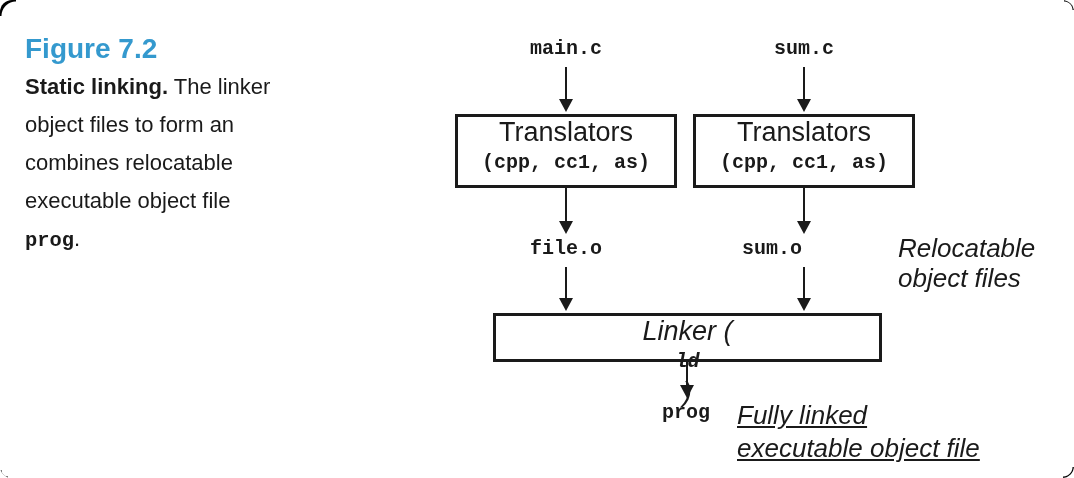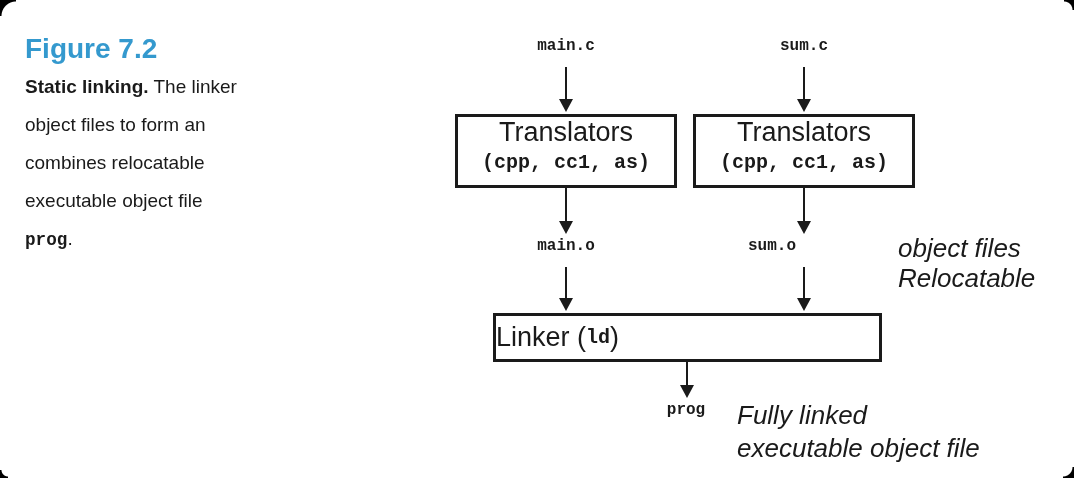--- a/index.html
+++ b/index.html
@@ -6,20 +6,21 @@
   html, body { background: #ffffff; }
   body { font-family: "Liberation Sans", sans-serif; }
 
   .canvas {
     position: relative;
     width: 1074px;
     height: 478px;
     background: #ffffff;
     overflow: hidden;
     color: #1a1a1a;
+    border-radius: 12px;
   }
 
   
   .corner { position: absolute; pointer-events: none; }
   .corner-tl { top: 0; left: 0; width: 16px; height: 16px;
     background: radial-gradient(circle at 16px 16px, rgba(0,0,0,0) 14px, #000 15px); }
   .corner-tr { top: 0; right: 0; width: 10px; height: 10px;
     background: radial-gradient(circle at 0 10px, rgba(0,0,0,0) 8px, #000 9px); }
   .corner-bl { bottom: 0; left: 0; width: 8px; height: 8px;
     background: radial-gradient(circle at 8px 0, rgba(0,0,0,0) 6px, #000 7px); }
@@ -28,35 +29,35 @@
 
   
   .caption { position: absolute; left: 25px; top: 30px; width: 345px; }
   .figure-label {
     color: #3499CE;
     font-weight: bold;
     font-size: 28px;
     line-height: 38px;
     letter-spacing: 0px;
   }
-  .caption-body { font-size: 19px; line-height: 38px; color: #1a1a1a; }
+  .caption-body { font-size: 22px; line-height: 38px; color: #1a1a1a; }
   .caption-line { display: block; white-space: nowrap; }
   .caption-bold { font-weight: bold; }
   .code {
     font-family: "Liberation Mono", "DejaVu Sans Mono", monospace;
     font-weight: bold;
     font-size: 0.93em;
   }
 
   
   .mono-label {
     position: absolute;
     font-family: "Liberation Mono", "DejaVu Sans Mono", monospace;
     font-weight: bold;
-    font-size: 16px;
+    font-size: 20px;
     white-space: nowrap;
     transform: translateX(-50%);
     color: #1a1a1a;
   }
   .annotation {
     position: absolute;
     font-style: italic;
     font-size: 26px;
     line-height: 30px;
     white-space: nowrap;
@@ -72,21 +73,21 @@
   }
   .box-title { font-size: 27px; line-height: 31px; color: #1a1a1a; white-space: nowrap; }
   .box-tools {
     font-family: "Liberation Mono", "DejaVu Sans Mono", monospace;
     font-weight: bold;
     font-size: 20px;
     line-height: 30px;
     white-space: nowrap;
     color: #1a1a1a;
   }
-  .linker-box { flex-direction: row; }
+  .linker-box { flex-direction: column; font-style: italic; }
 
   .arrow { position: absolute; width: 14px; transform: translateX(-50%); }
   .arrow-line {
     position: absolute; left: 50%; top: 0; bottom: 9px;
     width: 2px; background: #1a1a1a; transform: translateX(-50%);
   }
   .arrow-head {
     position: absolute; left: 50%; bottom: 0; transform: translateX(-50%);
     width: 0; height: 0;
     border-left: 7px solid transparent;
@@ -138,25 +139,25 @@
 
   <div class="arrow" style="left:566px; top:188px; height:46px;">
       <div class="arrow-line"></div>
       <div class="arrow-head"></div>
     </div>
   <div class="arrow" style="left:804px; top:188px; height:46px;">
       <div class="arrow-line"></div>
       <div class="arrow-head"></div>
     </div>
 
-  <div class="mono-label" style="left:566px; top:237px;">main.o</div>
+  <div class="mono-label" style="left:566px; top:237px;">file.o</div>
   <div class="mono-label" style="left:772px; top:237px;">sum.o</div>
   <div class="annotation" style="left:898px; top:233px;">
+    <span style="display:block;">Relocatable</span>
     <span style="display:block;">object files</span>
-    <span style="display:block;">Relocatable</span>
   </div>
 
   <div class="arrow" style="left:566px; top:267px; height:44px;">
       <div class="arrow-line"></div>
       <div class="arrow-head"></div>
     </div>
   <div class="arrow" style="left:804px; top:267px; height:44px;">
       <div class="arrow-line"></div>
       <div class="arrow-head"></div>
     </div>
@@ -166,18 +167,18 @@
       <span class="box-tools">ld</span>
       <span class="box-title">)</span>
   </div>
 
   <div class="arrow" style="left:687px; top:362px; height:36px;">
       <div class="arrow-line"></div>
       <div class="arrow-head"></div>
     </div>
 
   <div class="mono-label" style="left:686px; top:401px;">prog</div>
-  <div class="annotation" style="left:737px; top:399px; line-height:33px;">
+  <div class="annotation" style="left:737px; top:399px; line-height:33px;text-decoration:underline;">
     <span style="display:block;">Fully linked</span>
     <span style="display:block;">executable object file</span>
   </div>
 
 </div>
 
 </body></html>

